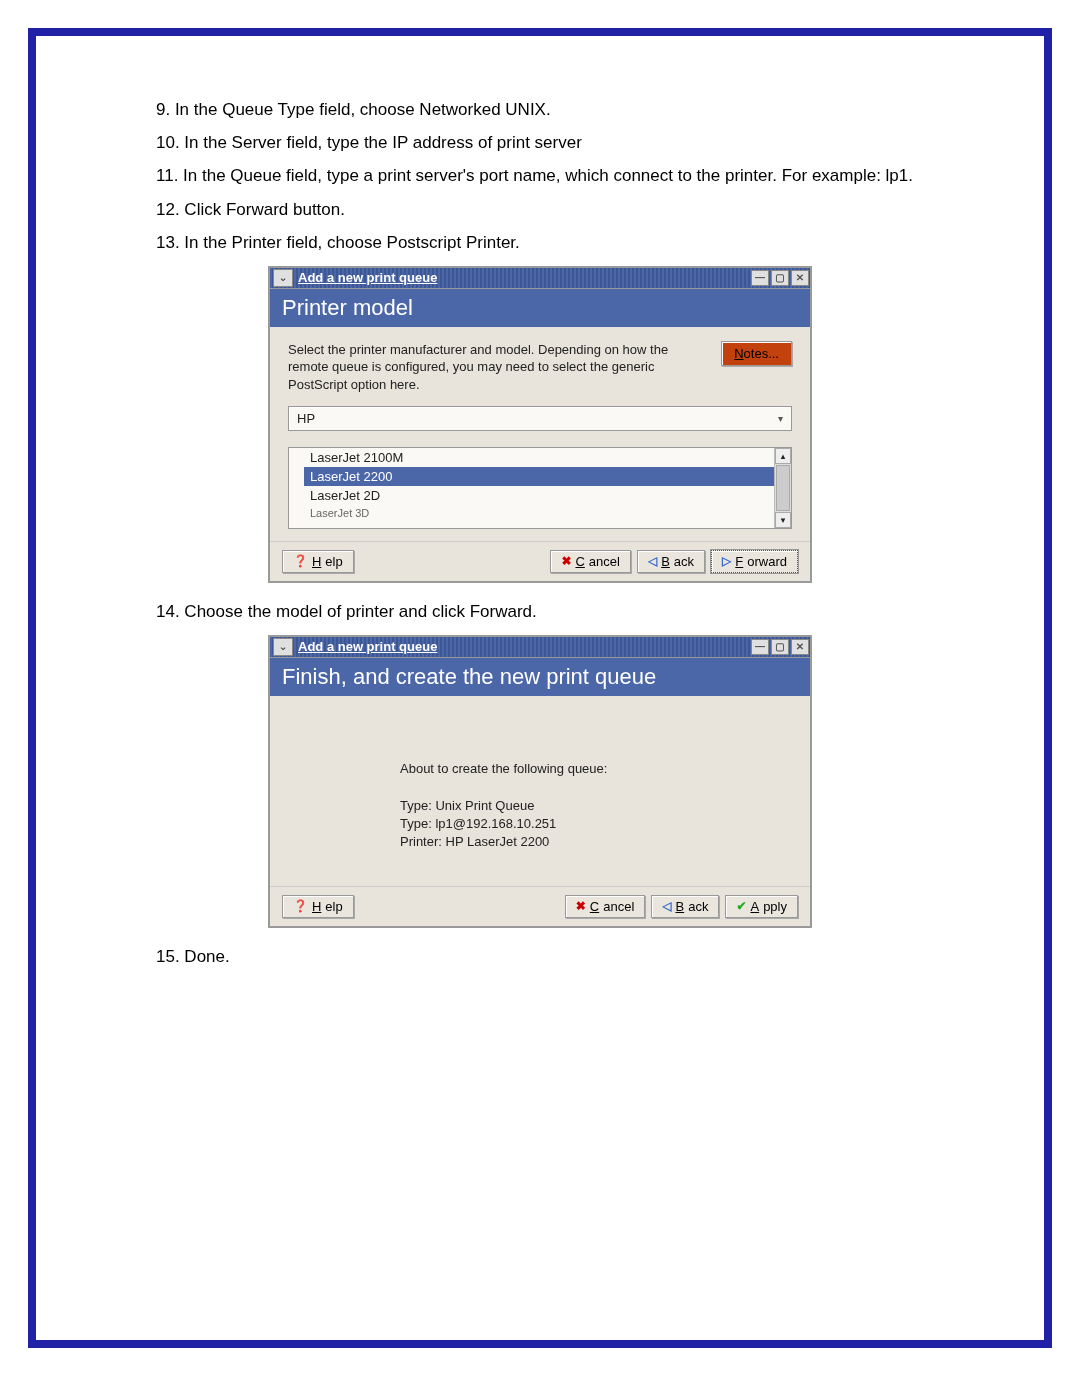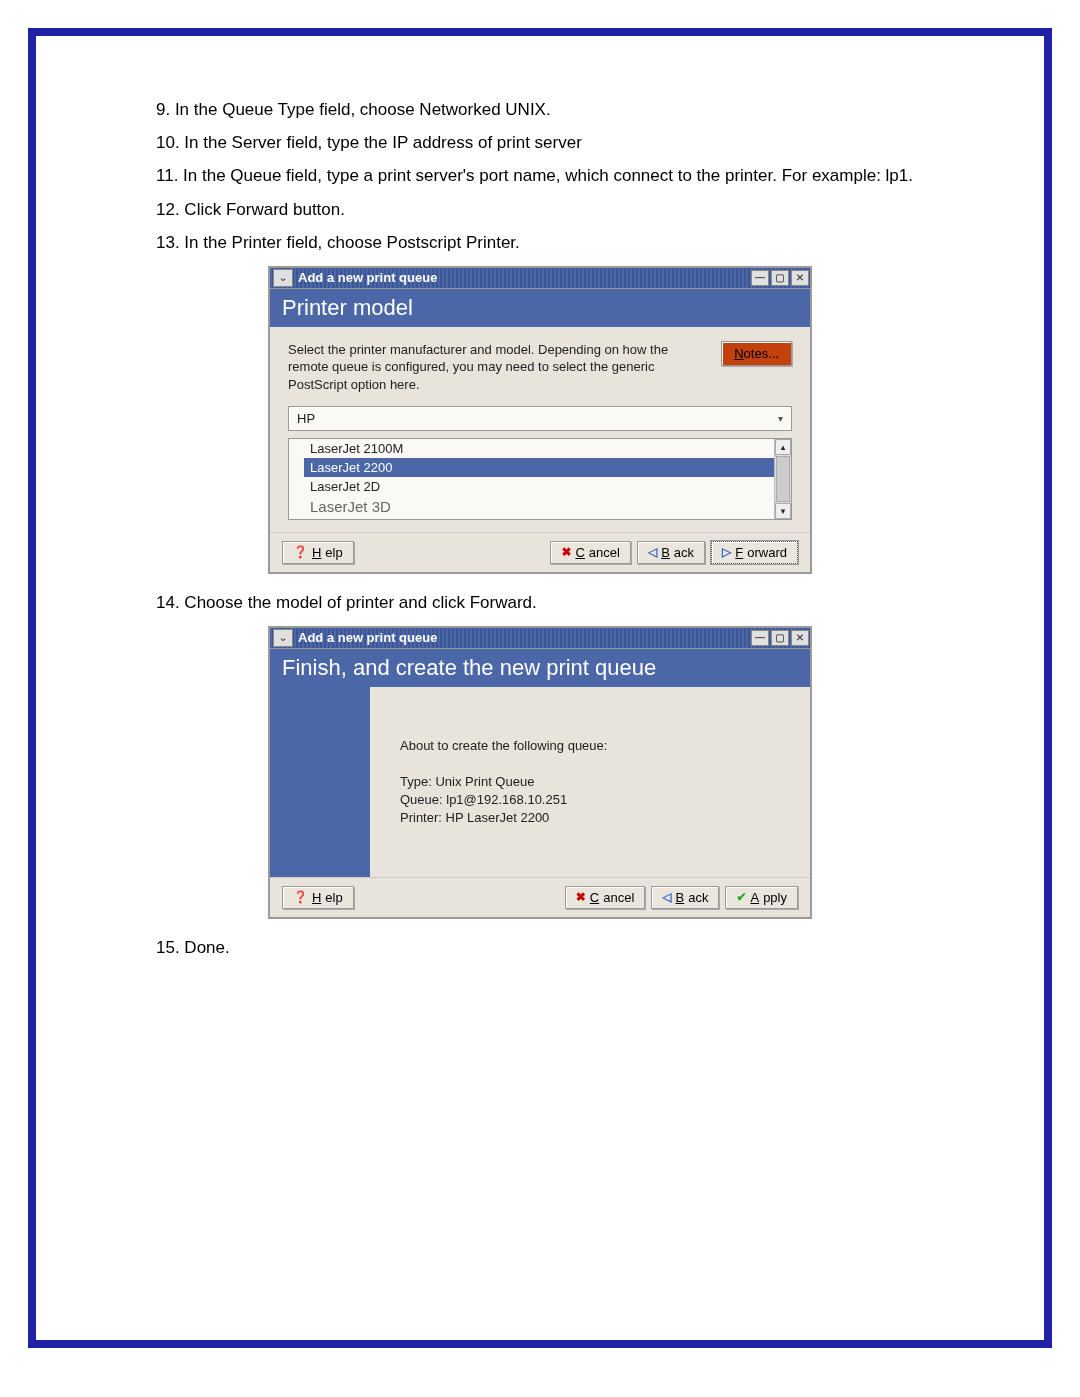--- a/index.html
+++ b/index.html
@@ -52,20 +52,21 @@
     display: flex;
     align-items: center;
     justify-content: center;
     font-size: 11px;
     color: #333;
   }
   .titlebar .title {
     color: #fff;
     font-weight: bold;
     font-size: 13px;
+    text-decoration: underline;
     flex: 1;
     padding-left: 2px;
   }
   .titlebar .win-btns {
     display: flex;
   }
   .titlebar .win-btn {
     width: 16px;
     height: 14px;
     background: #e0e0e0;
@@ -111,21 +112,21 @@
   }
   .dropdown {
     border: 1px solid #999;
     background: #fbf9f5;
     padding: 4px 8px;
     font-size: 13px;
     display: flex;
     align-items: center;
     justify-content: space-between;
     box-shadow: inset 1px 1px 0 #fff;
-    margin-bottom: 7px;
+    margin-bottom: 16px;
   }
   .dropdown .arrow {
     font-size: 10px;
     color: #555;
   }
   .listbox {
     border: 1px solid #999;
     background: #fbf9f5;
     height: 80px;
     display: flex;
@@ -140,21 +141,21 @@
     padding: 2px 6px;
     white-space: nowrap;
   }
   .listbox-items .item.selected {
     background: #4b67a8;
     color: #fff;
   }
   .listbox-items .item.cut {
     height: 12px;
     overflow: hidden;
-    font-size: 15px;
+    font-size: 11px;
     color: #666;
   }
   .scrollbar {
     width: 16px;
     background: #ddd;
     border-left: 1px solid #bbb;
     display: flex;
     flex-direction: column;
   }
   .scrollbar .sbtn {
@@ -204,20 +205,21 @@
   }
   .ico.red { color: #c00; }
   .ico.blue { color: #36c; }
   .ico.green { color: #2a2; }
   .ico.orange { color: #c60; }
   .u { text-decoration: underline; }
   
   .dialog2-body {
     display: flex;
     min-height: 190px;
+    align-items: center;
   }
   .dialog2-left {
     width: 100px;
     background: #4b67a8;
   }
   .dialog2-right {
     flex: 1;
     background: #e8e4dc;
     padding: 50px 20px 20px 30px;
     font-size: 13px;
@@ -300,21 +302,21 @@
           <div class="win-btn">✕</div>
         </div>
       </div>
       <div class="dialog-header">Finish, and create the new print queue</div>
       <div class="dialog2-body">
         <div class="dialog2-left"></div>
         <div class="dialog2-right">
           <div>About to create the following queue:</div>
           <div class="summary-block">
             <div>Type: Unix Print Queue</div>
-            <div>Queue: lp1@192.168.10.251</div>
+            <div>Type: lp1@192.168.10.251</div>
             <div>Printer: HP LaserJet 2200</div>
           </div>
         </div>
       </div>
       <div class="dialog-footer">
         <button class="btn"><span class="ico orange">❓</span><span class="u">H</span>elp</button>
         <div class="spacer"></div>
         <button class="btn"><span class="ico red">✖</span><span class="u">C</span>ancel</button>
         <button class="btn"><span class="ico blue">◁</span><span class="u">B</span>ack</button>
         <button class="btn"><span class="ico green">✔</span><span class="u">A</span>pply</button>

